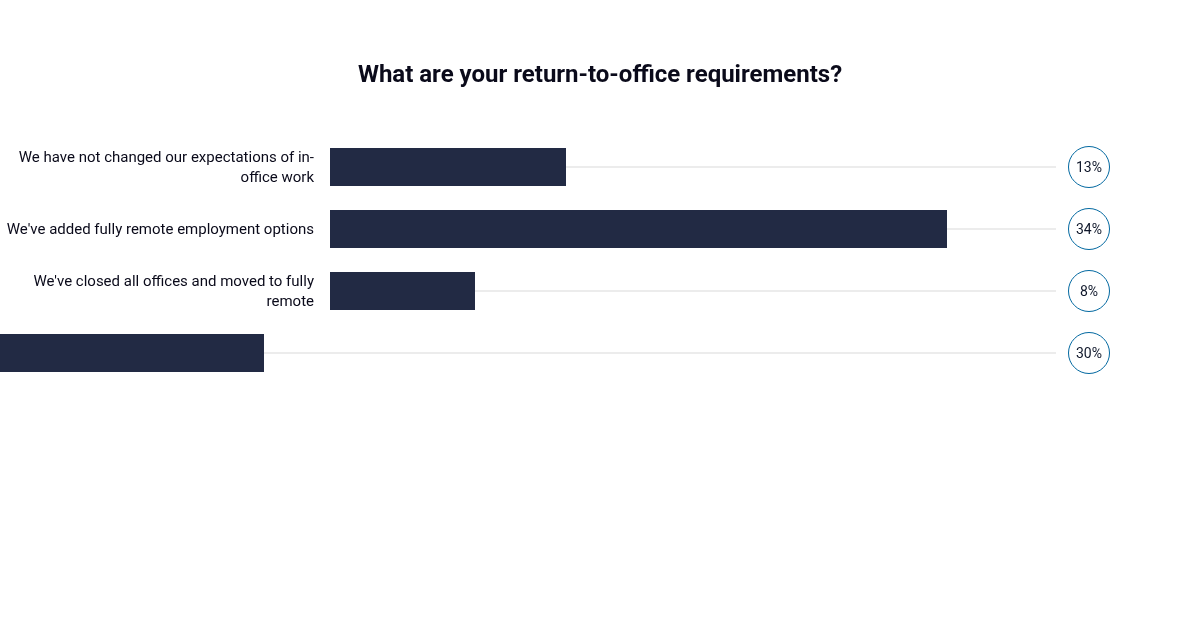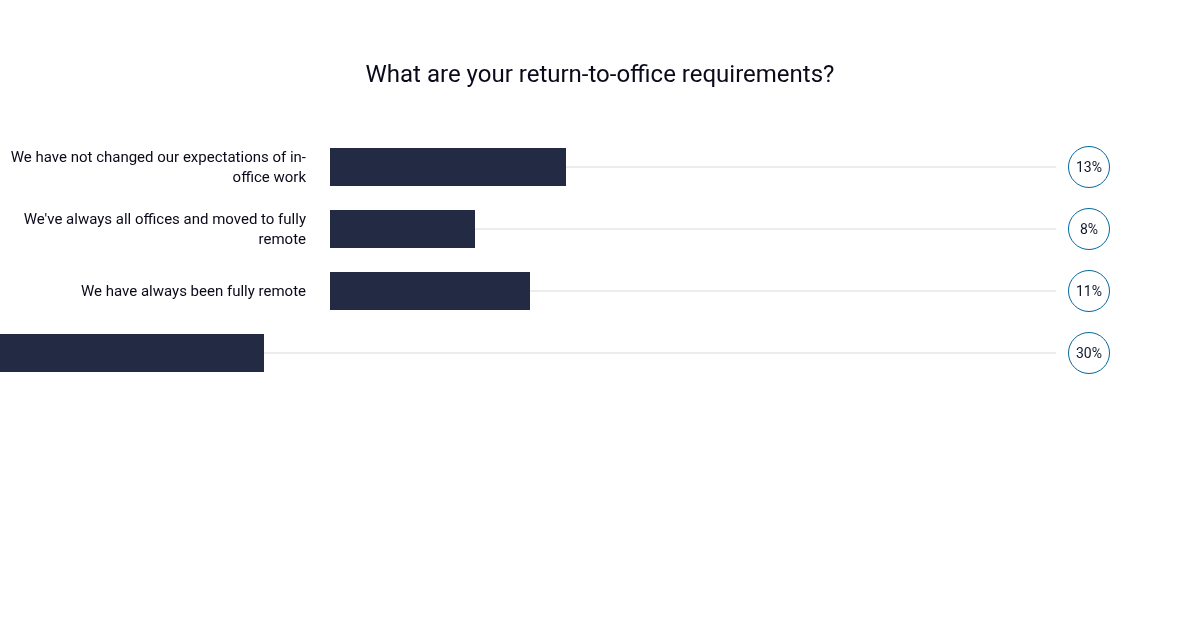--- a/index.html
+++ b/index.html
@@ -13,35 +13,35 @@
   }
   .chart-container {
     position: absolute;
     top: 60px;
     left: 0;
     width: 1200px;
   }
   .chart-title {
     text-align: center;
     font-size: 24px;
-    font-weight: 400;
+    font-weight: 700;
     color: #0a0a1a;
     margin-bottom: 48px;
   }
   .rows {
     padding: 0 90px 0 0;
   }
   .row {
     display: flex;
     align-items: center;
     height: 62px;
   }
   .label-col {
     width: 330px;
-    padding-right: 24px;
+    padding-right: 16px;
     text-align: right;
     font-size: 15px;
     line-height: 1.35;
     color: #0a0a1a;
   }
   .track-col {
     position: relative;
     flex: 1;
     height: 38px;
     display: flex;
@@ -89,38 +89,38 @@
     <div class="row">
       <div class="label-col">We have not changed our expectations of in-office work</div>
       <div class="track-col">
         <div class="track-line"></div>
         <div class="bar" style="width: 32.5%;"></div>
       </div>
       <div class="value-bubble">13%</div>
     </div>
 
 
+    <div class="row">
+      <div class="label-col">We've added fully remote employment options</div>
+      <div class="track-col">
+        <div class="track-line"></div>
+        <div class="bar" style="width: 85%;"></div>
+      </div>
+      <div class="value-bubble">34%</div>
+    </div>
 
     <div class="row">
-      <div class="label-col">We've always all offices and moved to fully remote</div>
+      <div class="label-col">We've closed all offices and moved to fully remote</div>
       <div class="track-col">
         <div class="track-line"></div>
         <div class="bar" style="width: 20%;"></div>
       </div>
       <div class="value-bubble">8%</div>
     </div>
 
-    <div class="row">
-      <div class="label-col">We have always been fully remote</div>
-      <div class="track-col">
-        <div class="track-line"></div>
-        <div class="bar" style="width: 27.5%;"></div>
-      </div>
-      <div class="value-bubble">11%</div>
-    </div>
 
     <div class="row">
       <div class="track-col">
         <div class="track-line"></div>
         <div class="bar" style="width: 25%;"></div>
       </div>
       <div class="value-bubble">30%</div>
     </div>
 
   </div>

